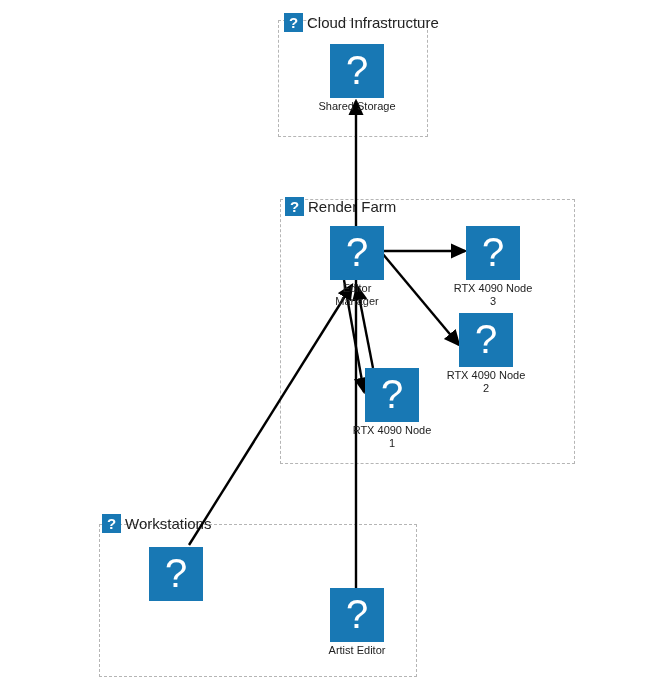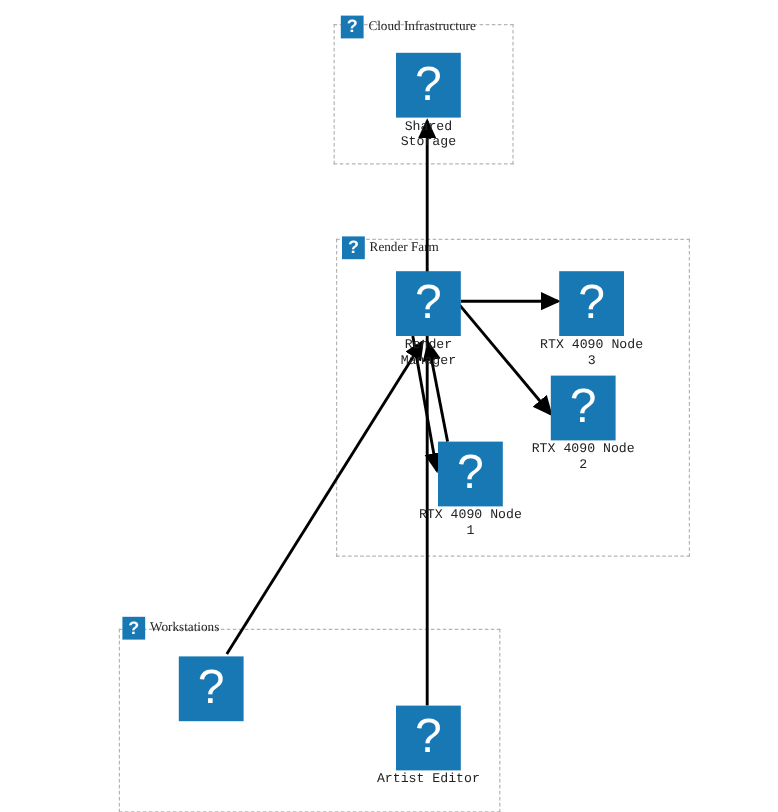--- a/index.html
+++ b/index.html
@@ -35,25 +35,25 @@
     background: #1878b4;
     color: #ffffff;
     font-size: 15px;
     font-weight: bold;
     line-height: 19px;
     text-align: center;
     font-family: "Liberation Sans", sans-serif;
   }
   .group-title {
     position: absolute;
-    font-size: 11px;
+    font-size: 15px;
     line-height: 19px;
     color: #222222;
     white-space: nowrap;
-    font-family: Liberation Serif, serif;
+    font-family: Liberation Sans, sans-serif;
   }
   
   .node {
     position: absolute;
   }
   .node-icon {
     width: 54px;
     height: 54px;
     background: #1878b4;
     color: #ffffff;
@@ -69,21 +69,21 @@
     top: 56px;
     left: 50%;
     transform: translateX(-50%);
     font-size: 11px;
     line-height: 13px;
     text-align: center;
     color: #222222;
     white-space: pre-line;
     font-family: "Liberation Sans", sans-serif;
   }
-  .node-label.w-narrow { width: 90px; font-family: Liberation Mono, monospace; }
+  .node-label.w-narrow { width: 90px; }
   svg.edges {
     position: absolute;
     left: 0; top: 0;
     width: 648px;
     height: 677px;
     pointer-events: none;
   }
 </style>
 </head>
 <body>
@@ -134,21 +134,21 @@
     </g>
   </svg>
 
   <div class="node" style="left:330px; top:44px;">
     <div class="node-icon">?</div>
     <div class="node-label w-narrow">Shared Storage</div>
   </div>
 
   <div class="node" style="left:330px; top:226px;">
     <div class="node-icon">?</div>
-    <div class="node-label w-narrow">Render
+    <div class="node-label w-narrow">Editor
 Manager</div>
   </div>
 
   <div class="node" style="left:466px; top:226px;">
     <div class="node-icon">?</div>
     <div class="node-label w-narrow">RTX 4090 Node
 3</div>
   </div>
 
   <div class="node" style="left:459px; top:313px;">

